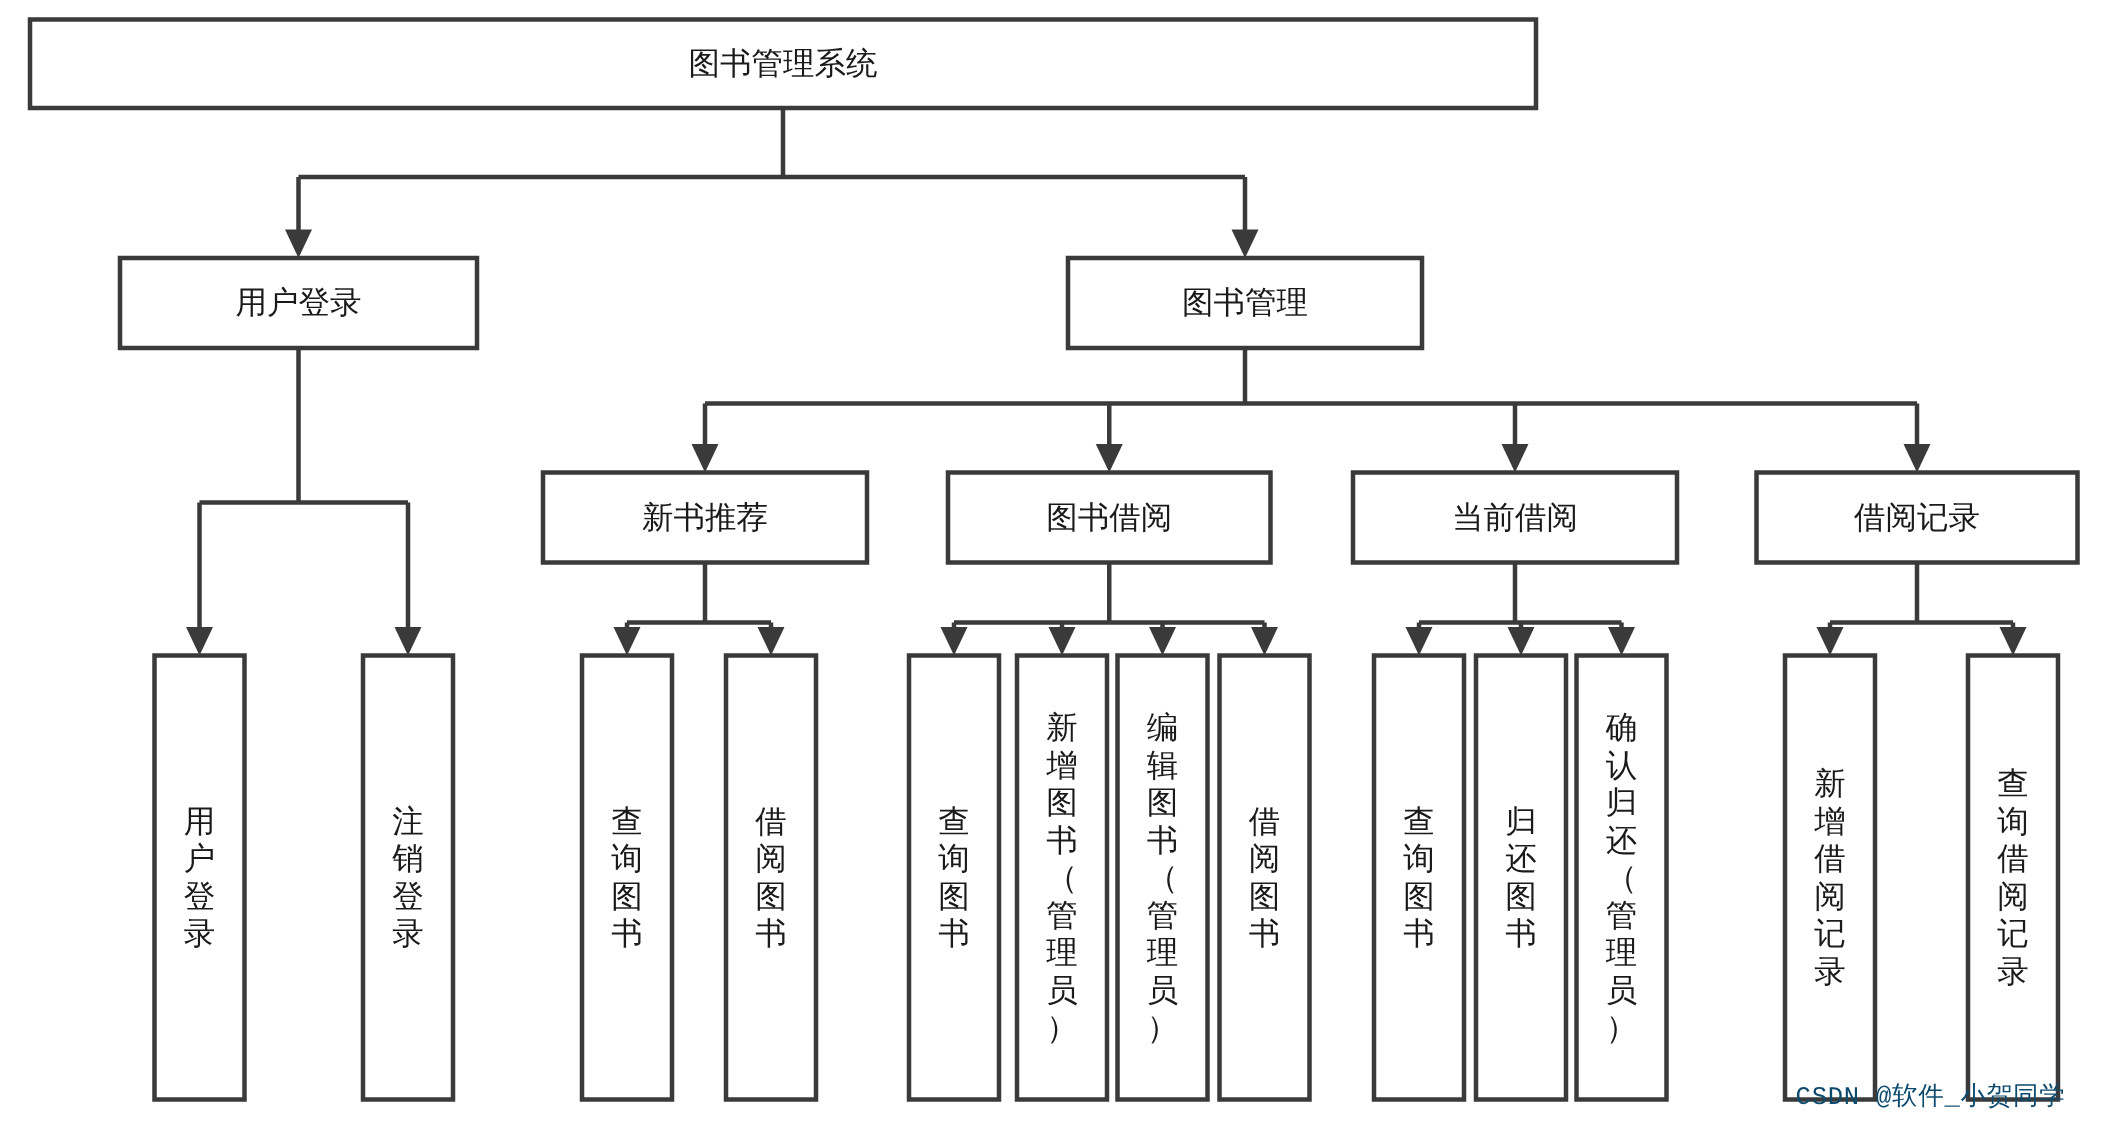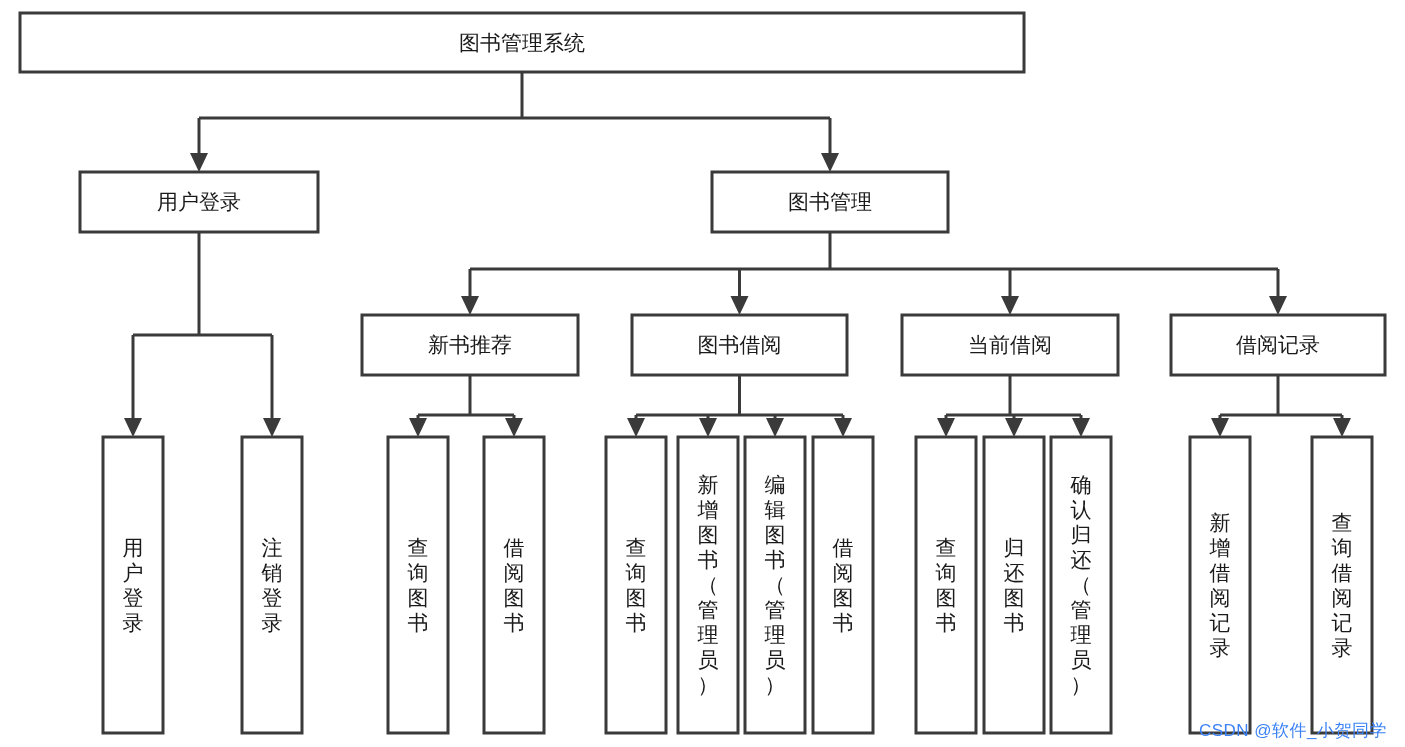--- a/index.html
+++ b/index.html
@@ -47,25 +47,25 @@
     dominant-baseline: middle;
   }
   .node-label-vert {
     font-family: "DejaVu Sans", "Liberation Sans", sans-serif;
     font-size: 21px;
     fill: #1a1a1a;
     text-anchor: middle;
   }
   .watermark {
     position: absolute;
-    right: 18px;
+    right: 28px;
     bottom: 5px;
-    font-family: Liberation Sans, sans-serif;
+    font-family: Liberation Mono, monospace;
     font-size: 17px;
-    color: #3b82f6;
+    color: #0c4a6e;
     letter-spacing: 0.5px;
     white-space: nowrap;
     user-select: none;
   }
 </style>
 </head>
 <body>
 
 <div id="diagram-root">
   <svg class="diagram" viewBox="0 0 1405 747" xmlns="http://www.w3.org/2000/svg">

